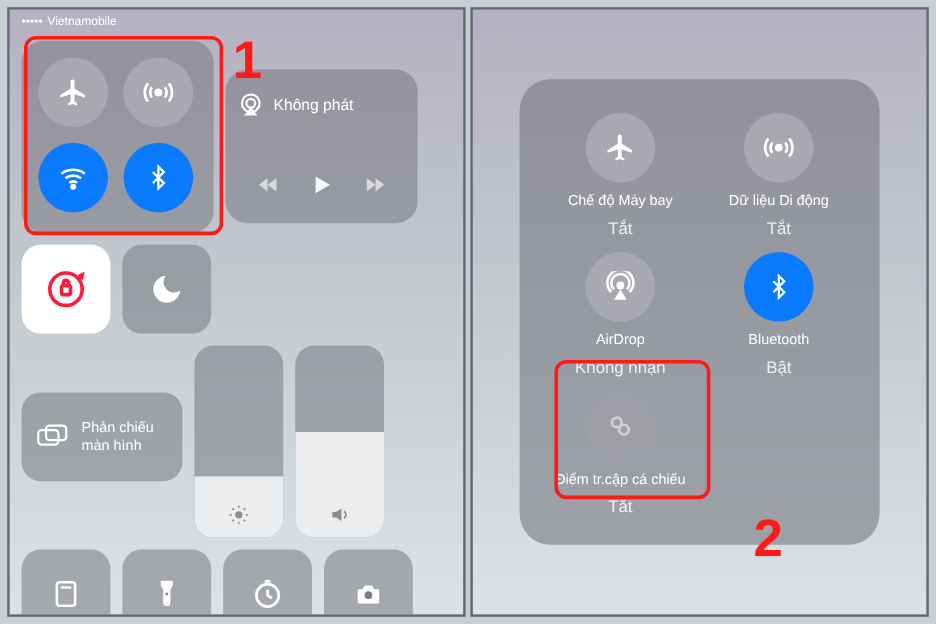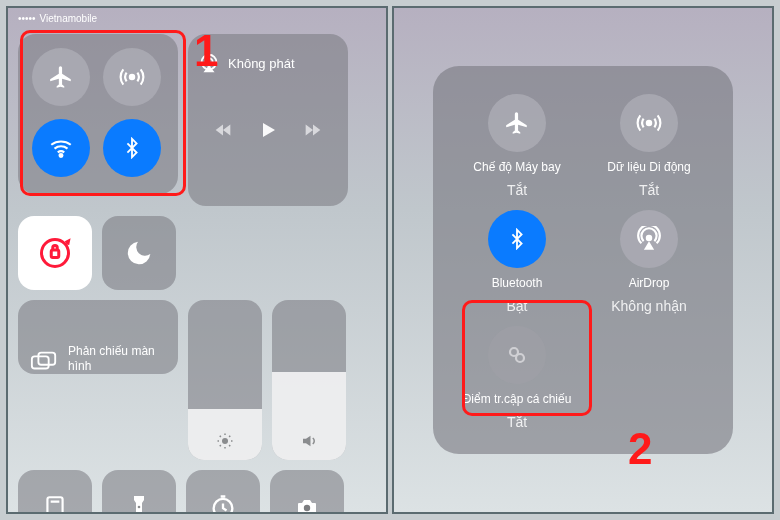--- a/index.html
+++ b/index.html
@@ -42,30 +42,30 @@
     position:relative;
   }
   .conn-tile { width:160px; height:160px; padding:14px; display:grid; grid-template-columns:1fr 1fr; grid-template-rows:1fr 1fr; gap:10px; }
   .circle-btn {
     width:58px; height:58px; border-radius:50%;
     display:flex; align-items:center; justify-content:center;
     color:#fff;
   }
   .circle-btn.gray { background: rgba(170,170,178,0.9); }
   .circle-btn.blue { background:#0a7bff; }
-  .media-tile { width:160px; height:172px; padding:14px 10px 10px 10px; color:#fff; }
+  .media-tile { width:160px; height:128px; padding:14px 10px 10px 10px; color:#fff;margin-top:24px; }
   .media-header { display:flex; align-items:center; gap:8px; height:30px;}
   .media-title { font-size:13px; font-weight:500; }
   .media-controls { display:flex; justify-content:center; align-items:center; gap:22px; margin-top:40px; color:#fff; opacity:.95; }
   .row2 { display:flex; gap:10px; margin-top:10px; }
   .sq { border-radius:16px; display:flex; align-items:center; justify-content:center; }
   .lock-tile { width:74px; height:74px; background:#fff; }
   .dnd-tile  { width:74px; height:74px; background: rgba(120,120,128,0.55); color:#fff; }
   .row3 { display:flex; gap:10px; margin-top:10px; align-items:flex-start; }
-  .mirror-tile { width:160px; height:74px; background: rgba(120,120,128,0.55); display:flex; align-items:flex-end; gap:10px; padding:0 12px; color:#fff; }
+  .mirror-tile { width:134px; height:74px; background: rgba(120,120,128,0.55); display:flex; align-items:center; gap:10px; padding:0 12px; color:#fff;margin-top:39px; }
   .mirror-text { font-size:12px; line-height:1.25; }
   .slider {
     width:74px; height:160px; border-radius:16px;
     background: rgba(120,120,128,0.55);
     position:relative; overflow:hidden; display:flex; align-items:flex-end; justify-content:center;
   }
   .slider .fill-b { background:#ffffffcc; width:100%; height:32%; }
   .slider .fill-v { background:#ffffffcc; width:100%; height:55%; }
   .slider .ico { position:absolute; bottom:10px; color:#888a8c; }
   .grid-apps {
@@ -262,41 +262,41 @@
         <div class="exp-circle gray">
             <svg width="26" height="26" viewBox="0 0 24 24" fill="none" stroke="#fff" stroke-width="2">
               <circle cx="12" cy="12" r="2" fill="#fff"></circle>
               <path d="M7 8a7 7 0 0 0 0 8M17 8a7 7 0 0 1 0 8M4 5a11 11 0 0 0 0 14M20 5a11 11 0 0 1 0 14"></path>
             </svg>
           </div>
         <div class="exp-label">Dữ liệu Di động</div>
         <div class="exp-status">Tắt</div>
       </div>
       <div class="exp-item">
-        <div class="exp-circle blue">
-            <svg width="22" height="22" viewBox="0 0 24 24" fill="none" stroke="#fff" stroke-width="2">
-              <path d="M7 7l10 10-5 5V2l5 5L7 17"></path>
-            </svg>
-          </div>
-        <div class="exp-label">Bluetooth</div>
-        <div class="exp-status">Bật</div>
-      </div>
-      <div class="exp-item">
         <div class="exp-circle gray">
             <svg width="26" height="26" viewBox="0 0 24 24" fill="none" stroke="#fff" stroke-width="2">
               <circle cx="12" cy="11" r="2" fill="#fff"></circle>
               <path d="M7 14a7 7 0 1 1 10 0"></path>
               <path d="M5 16a10 10 0 1 1 14 0"></path>
               <path d="M9 21l3-5 3 5z" fill="#fff"></path>
             </svg>
           </div>
         <div class="exp-label">AirDrop</div>
         <div class="exp-status">Không nhận</div>
       </div>
       <div class="exp-item">
+        <div class="exp-circle blue">
+            <svg width="22" height="22" viewBox="0 0 24 24" fill="none" stroke="#fff" stroke-width="2">
+              <path d="M7 7l10 10-5 5V2l5 5L7 17"></path>
+            </svg>
+          </div>
+        <div class="exp-label">Bluetooth</div>
+        <div class="exp-status">Bật</div>
+      </div>
+      <div class="exp-item">
         <div class="exp-circle dim">
             <svg width="24" height="24" viewBox="0 0 24 24" fill="none" stroke="#d0d0d4" stroke-width="2.2">
               <circle cx="9" cy="9" r="4"></circle>
               <circle cx="15" cy="15" r="4"></circle>
             </svg>
           </div>
         <div class="exp-label">Điểm tr.cập cá chiếu</div>
         <div class="exp-status">Tắt</div>
       </div>
     </div>

